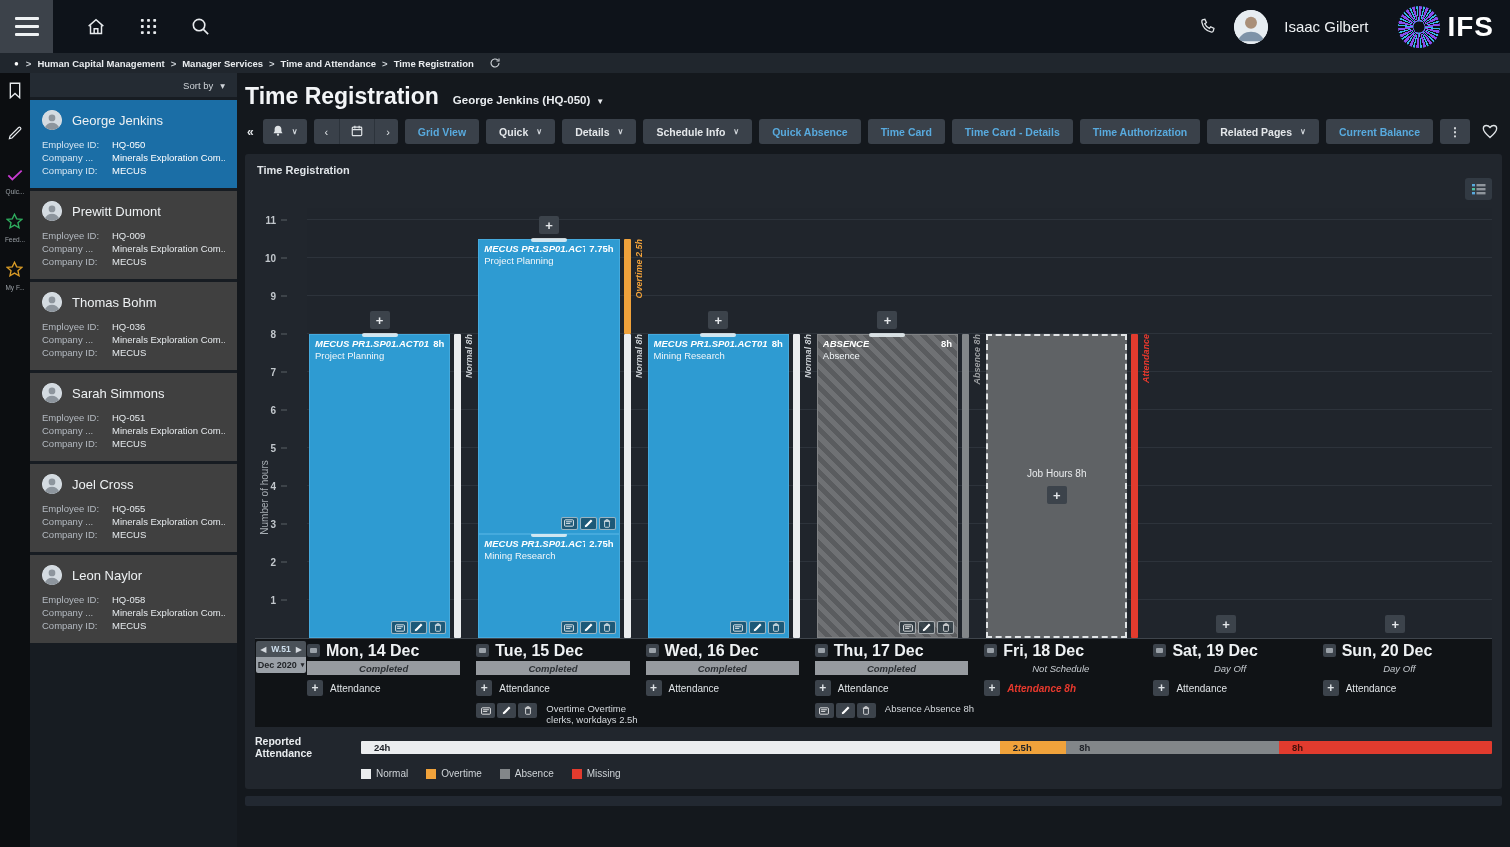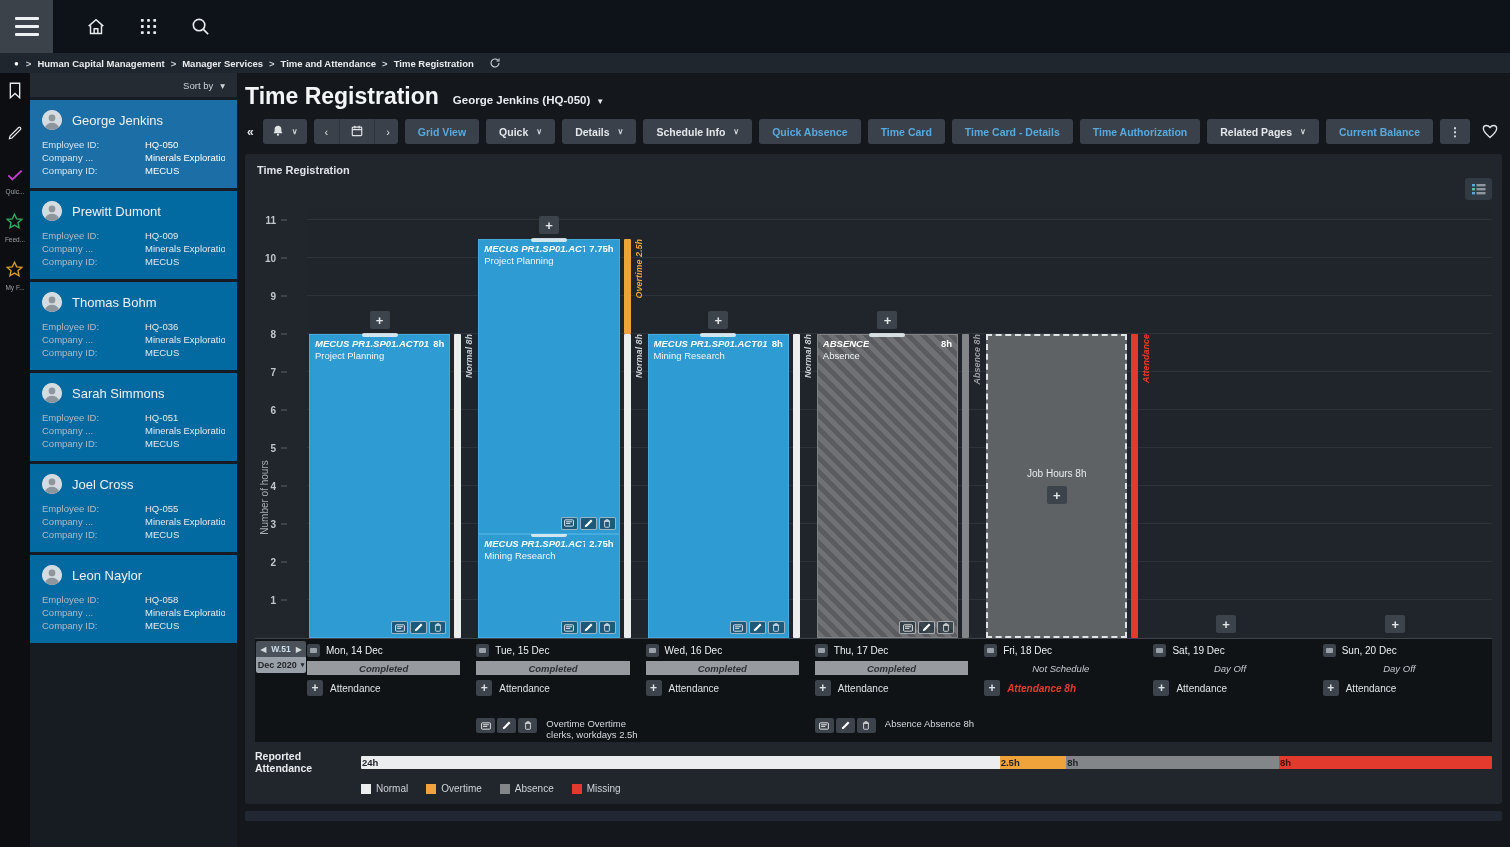--- a/index.html
+++ b/index.html
@@ -34,26 +34,26 @@
   .body { flex:1; display:flex; min-height:0; }
   .rail { width:30px; background:#0c0e11; display:flex; flex-direction:column; align-items:center; padding-top:9px; gap:0; }
   .rail-ic { margin-bottom:26px; cursor:pointer; display:flex; }
   .rail-item { display:flex; flex-direction:column; align-items:center; margin-bottom:18px; cursor:pointer; }
   .rail-lbl { font-size:6.5px; color:#9aa0a6; margin-top:3px; }
 
   
   .sidebar { width:207px; background:#171c22; display:flex; flex-direction:column; }
   .sort-row { flex:0 0 24px; background:#242b33; display:flex; justify-content:flex-end; align-items:center; gap:7px; padding:0 12px; font-size:9.5px; color:#cfd4d9; cursor:pointer; }
   .emp-list { flex:1; display:flex; flex-direction:column; gap:3px; padding-top:3px; overflow:hidden; }
-  .emp-card { background:#0369a1; padding:10px 12px 11px; cursor:pointer; }
+  .emp-card { background:#404040; padding:10px 12px 11px; cursor:pointer; }
   .emp-card.selected { background:#1b6ea6; }
   .emp-head { display:flex; align-items:center; gap:10px; margin-bottom:8px; }
   .emp-av { width:20px; height:20px; border-radius:50%; overflow:hidden; background:#dde3e8; display:flex; }
   .emp-name { font-size:13px; color:#eef1f3; }
-  .emp-row { display:flex; font-size:9.5px; line-height:13px;gap:33px; }
+  .emp-row { display:flex; font-size:9.5px; line-height:13px; }
   .emp-label { width:70px; color:#b4bac1; flex:0 0 70px; }
   .emp-val { color:#e6eaed; white-space:nowrap; overflow:hidden; }
   .emp-card.selected .emp-label { color:#d6e6f2; }
   .emp-card.selected .emp-val { color:#ffffff; }
 
   
   .main { flex:1; display:flex; flex-direction:column; padding:0 8px; min-width:0; }
   .title-row { display:flex; align-items:baseline; gap:14px; margin:10px 0 0; }
   .page-title { font-size:23px; font-weight:bold; color:#f3f5f7; }
   .emp-sel { font-size:11.5px; font-weight:bold; color:#e9ecef; cursor:pointer; }
@@ -119,40 +119,40 @@
   .sel-row1 { height:16px; background:#4a5158; display:flex; align-items:center; justify-content:center; gap:5px;
               font-size:8px; color:#d4d9de; }
   .sel-week { font-size:8.5px; color:#cfe0ee; font-weight:bold; }
   .sel-row2 { height:16px; background:#9aa0a7; display:flex; align-items:center; justify-content:center; gap:4px;
               font-size:9px; font-weight:bold; color:#23262a; cursor:pointer; }
   .sel-row2 .caret { font-size:7px; }
   .f-col { flex:1; padding-top:3px; position:relative; }
   .day-row { display:flex; align-items:center; gap:6px; height:17px; }
   .day-ico { width:13px; height:13px; background:#3c434b; border-radius:2px; display:flex; align-items:center; justify-content:center; cursor:pointer; }
   .day-ico i { display:block; width:7px; height:5px; background:#9ba2a9; border-radius:1px; }
-  .day-lbl { font-size:10px; font-weight:normal; color:#eef1f3; }
+  .day-lbl { font-size:16px; font-weight:bold; color:#eef1f3; }
   .status-bar { height:14px; margin:2px 16px 0 0; background:#979ba0; display:flex; align-items:center; justify-content:center;
                 font-size:9.5px; font-style:italic; font-weight:bold; color:#2c3034; }
   .status-plain { height:14px; margin:2px 16px 0 0; display:flex; align-items:center; justify-content:center;
                   font-size:9.5px; font-style:italic; color:#c6cbd0; }
   .att-row { display:flex; align-items:center; gap:7px; margin-top:4px; height:18px; }
   .plus-sm { width:16px; height:16px; background:#3c434b; border-radius:2px; color:#dfe3e6; display:flex; align-items:center;
              justify-content:center; font-size:12px; font-weight:bold; cursor:pointer; }
   .att-lbl { font-size:10px; color:#dfe3e6; }
   .att-lbl.missing { color:#e8392d; font-weight:bold; font-style:italic; }
-  .note-row { display:flex; gap:9px; margin-top:21px; align-items:flex-start; }
+  .note-row { display:flex; gap:9px; margin-top:6px; align-items:flex-start; }
   .icon-group { display:flex; gap:2px; }
   .icon-group .ig-btn { width:19px; height:15px; background:#3c434b; border:0; }
   .note-text { font-size:9.5px; color:#d6dade; line-height:11px; max-width:118px; }
 
   
   .reported { display:flex; align-items:center; margin-top:8px; gap:6px; }
   .rep-lbl { flex:0 0 100px; font-size:10.5px; font-weight:bold; color:#e9ecef; }
   .rep-bar { flex:1; height:13px; display:flex; overflow:hidden; border-radius:1px; }
-  .rep-seg { display:flex; align-items:center; padding-left:1px; font-size:9.5px; font-weight:bold; color:#20242a; overflow:hidden; }
+  .rep-seg { display:flex; align-items:center; padding-left:13px; font-size:9.5px; font-weight:bold; color:#20242a; overflow:hidden; }
   .legend { display:flex; gap:18px; margin:9px 0 0 106px; }
   .leg-item { display:flex; align-items:center; gap:5px; font-size:10px; color:#ced3d7; }
   .leg-sw { width:10px; height:10px; }
   .bottom-strip { height:10px; background:#222831; border-radius:2px; margin-top:7px; }
 </style>
 </head>
 <body>
 
 <div class="app">
 
@@ -183,20 +183,39 @@
             <rect x="2" y="15" width="3" height="3" rx="0.8"></rect>
             <rect x="8.5" y="15" width="3" height="3" rx="0.8"></rect>
             <rect x="15" y="15" width="3" height="3" rx="0.8"></rect>
           </svg>
       </span>
       <span class="tb-ic">
         <svg width="21" height="21" viewBox="0 0 22 22" fill="none" stroke="#e8ebee" stroke-width="1.7">
             <circle cx="9.5" cy="9.5" r="6"></circle>
             <path d="m14 14 5 5"></path>
           </svg>
+      </span>
+    </div>
+    <div class="topbar-right">
+      <span class="tb-ic">
+        <svg width="19" height="19" viewBox="0 0 22 22" fill="none" stroke="#dfe3e6" stroke-width="1.5">
+            <path d="M4 3.2 6.8 2.6l1.8 3.8-1.9 1.5c1 2.4 2.9 4.3 5.3 5.3l1.5-1.9 3.8 1.8-.6 2.8c-.2 1-1.2 1.7-2.2 1.5C8.6 16.3 4.4 12 3.3 5.9c-.2-1 .2-2.1.7-2.7z"></path>
+          </svg>
+      </span>
+      <span class="avatar">
+        <svg width="34" height="34" viewBox="0 0 24 24">
+            <circle cx="12" cy="12" r="12" fill="#e7edf1"></circle>
+            <circle cx="12" cy="9" r="4.2" fill="#a98f78"></circle>
+            <path d="M2.5 22c1.9-4.4 5.4-6.6 9.5-6.6s7.6 2.2 9.5 6.6z" fill="#7e93a8"></path>
+          </svg>
+      </span>
+      <span class="user-name">Isaac Gilbert</span>
+      <span class="ifs-logo">
+        <span class="spiral"></span>
+        <span class="ifs-text">IFS</span>
       </span>
     </div>
   </div>
 
   <div class="breadcrumb-bar">
     <span class="bc-dot">●</span>
     <span class="bc-items">
         <span class="bc-sep">&gt;</span>
         <span class="bc-crumb">Human Capital Management</span>
         <span class="bc-sep">&gt;</span>

